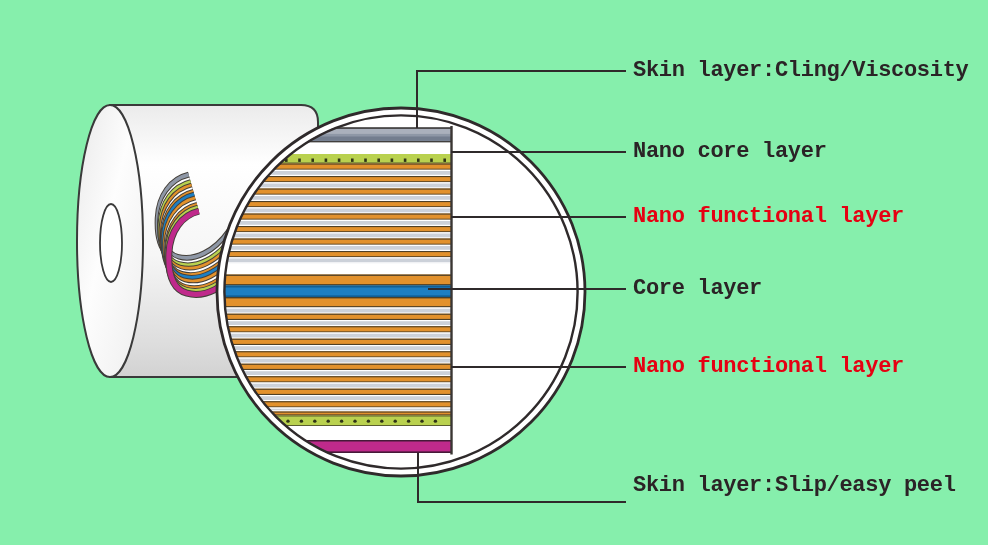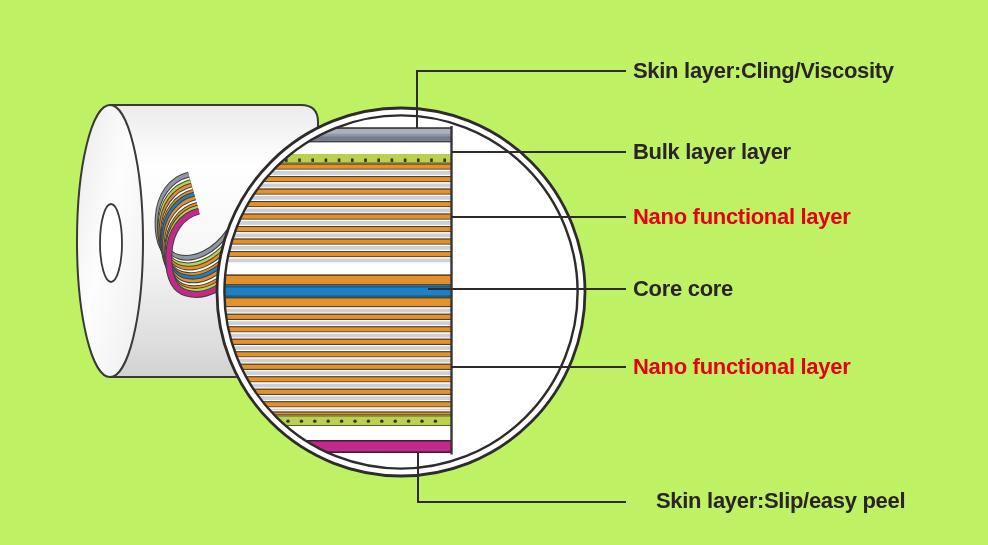--- a/index.html
+++ b/index.html
@@ -1,17 +1,17 @@
 <!DOCTYPE html>
 <html><head>
 <meta charset="utf-8">
 <style>
   html,body{margin:0;padding:0;background:#ffffff;}
-  .stage{position:relative;width:988px;height:545px;background:#bef264;overflow:hidden;
-         font-family:Liberation Sans, sans-serif;}
+  .stage{position:relative;width:988px;height:545px;background:#86efac;overflow:hidden;
+         font-family:Liberation Mono, monospace;}
   .stage svg{position:absolute;left:0;top:0;}
   .layer-label{position:absolute;left:633px;height:30px;line-height:30px;
                font-size:22px;font-weight:700;letter-spacing:-0.3px;white-space:nowrap;}
   .caption{position:absolute;left:86px;top:401px;font-size:22px;font-weight:400;
            color:#3c3c3c;white-space:nowrap;}
 </style>
 </head>
 <body>
 
 <div class="stage">
@@ -332,20 +332,20 @@
         <polyline points="451,152 626,152" fill="none" stroke="#2f2a2b" stroke-width="2"></polyline>
         <polyline points="451,217 626,217" fill="none" stroke="#2f2a2b" stroke-width="2"></polyline>
         <polyline points="428,289 626,289" fill="none" stroke="#2f2a2b" stroke-width="2"></polyline>
         <polyline points="451,367 626,367" fill="none" stroke="#2f2a2b" stroke-width="2"></polyline>
         <polyline points="418,453 418,502 626,502" fill="none" stroke="#2f2a2b" stroke-width="2"></polyline>
       </g>
   </svg>
 
   <div id="labels">
       <div class="layer-label" style="top: 56px; color: rgb(43, 35, 38);">Skin layer:Cling/Viscosity</div>
-      <div class="layer-label" style="top: 137px; color: rgb(43, 35, 38);">Bulk layer layer</div>
+      <div class="layer-label" style="top: 137px; color: rgb(43, 35, 38);">Nano core layer</div>
       <div class="layer-label" style="top: 202px; color: rgb(230, 0, 18);">Nano functional layer</div>
-      <div class="layer-label" style="top: 274px; color: rgb(43, 35, 38);">Core core</div>
+      <div class="layer-label" style="top: 274px; color: rgb(43, 35, 38);">Core layer</div>
       <div class="layer-label" style="top: 352px; color: rgb(230, 0, 18);">Nano functional layer</div>
-      <div class="layer-label" style="top: 486px; color: rgb(43, 35, 38); margin-left: 23px;">Skin layer:Slip/easy peel</div>
+      <div class="layer-label" style="top: 471px; color: rgb(43, 35, 38);">Skin layer:Slip/easy peel</div>
     </div>
 
 </div>
 
 </body></html>

